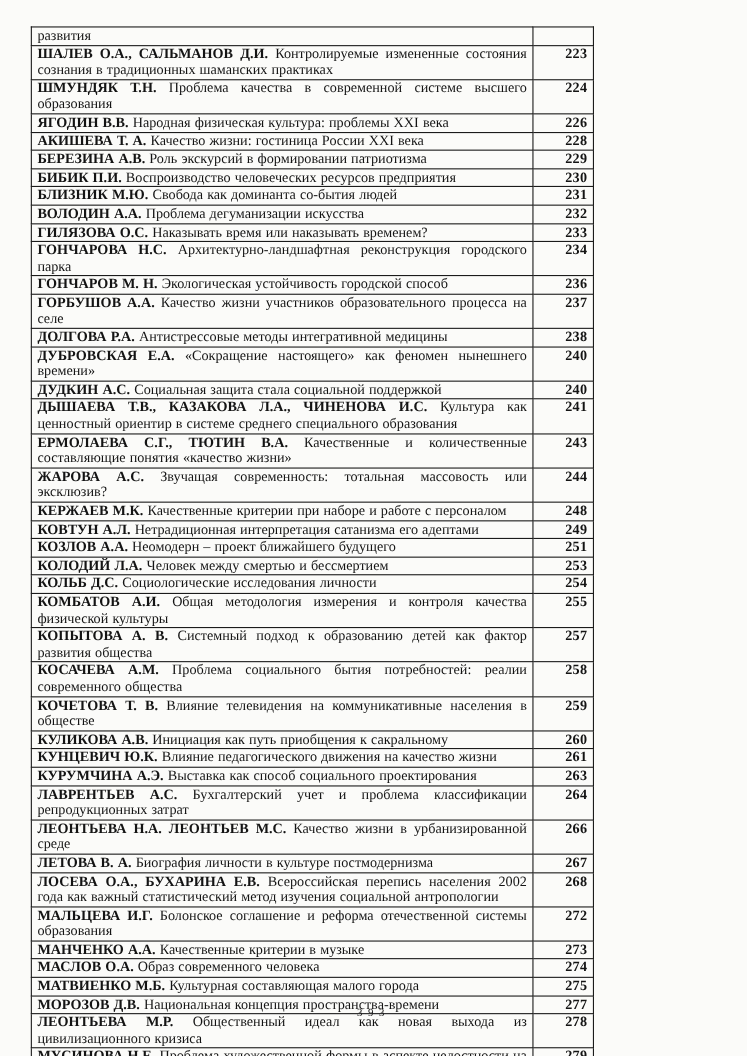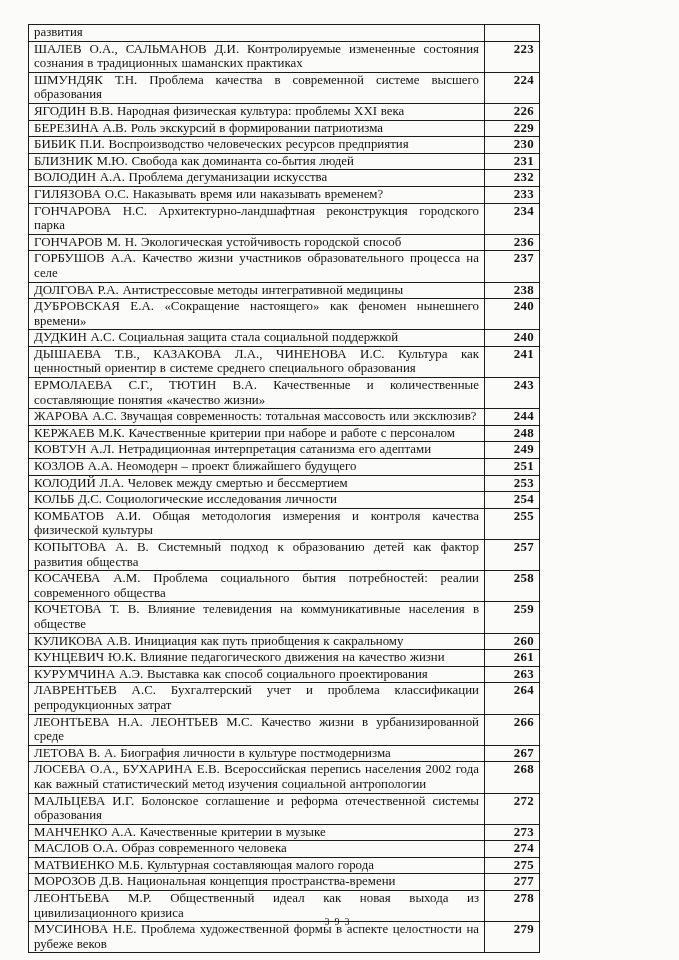--- a/index.html
+++ b/index.html
@@ -40,21 +40,21 @@
   }
   td.cell-page {
     width: 44px;
     text-align: right;
     font-weight: bold;
     padding-left: 2px;
     padding-right: 2px;
     letter-spacing: 0.3px;
   }
   span.authors {
-    font-weight: normal;
+    font-weight: bold;
   }
   .footer-folio {
     position: absolute;
     left: 0;
     right: 0;
     top: 916px;
     text-align: center;
     font-size: 10px;
     letter-spacing: 5px;
     color: #222;
@@ -76,20 +76,24 @@
         </tr>
         <tr>
           <td class="cell-text"><span class="authors">ШМУНДЯК Т.Н.</span> <span class="title">Проблема качества в современной системе высшего образования</span></td>
           <td class="cell-page">224</td>
         </tr>
         <tr>
           <td class="cell-text"><span class="authors">ЯГОДИН В.В.</span> <span class="title">Народная физическая культура: проблемы XXI века</span></td>
           <td class="cell-page">226</td>
         </tr>
         <tr>
+          <td class="cell-text"><span class="authors">АКИШЕВА Т. А.</span> <span class="title">Качество жизни: гостиница России XXI века</span></td>
+          <td class="cell-page">228</td>
+        </tr>
+        <tr>
           <td class="cell-text"><span class="authors">БЕРЕЗИНА А.В.</span> <span class="title">Роль экскурсий в формировании патриотизма</span></td>
           <td class="cell-page">229</td>
         </tr>
         <tr>
           <td class="cell-text"><span class="authors">БИБИК П.И.</span> <span class="title">Воспроизводство человеческих ресурсов предприятия</span></td>
           <td class="cell-page">230</td>
         </tr>
         <tr>
           <td class="cell-text"><span class="authors">БЛИЗНИК М.Ю.</span> <span class="title">Свобода как доминанта со-бытия людей</span></td>
           <td class="cell-page">231</td>

